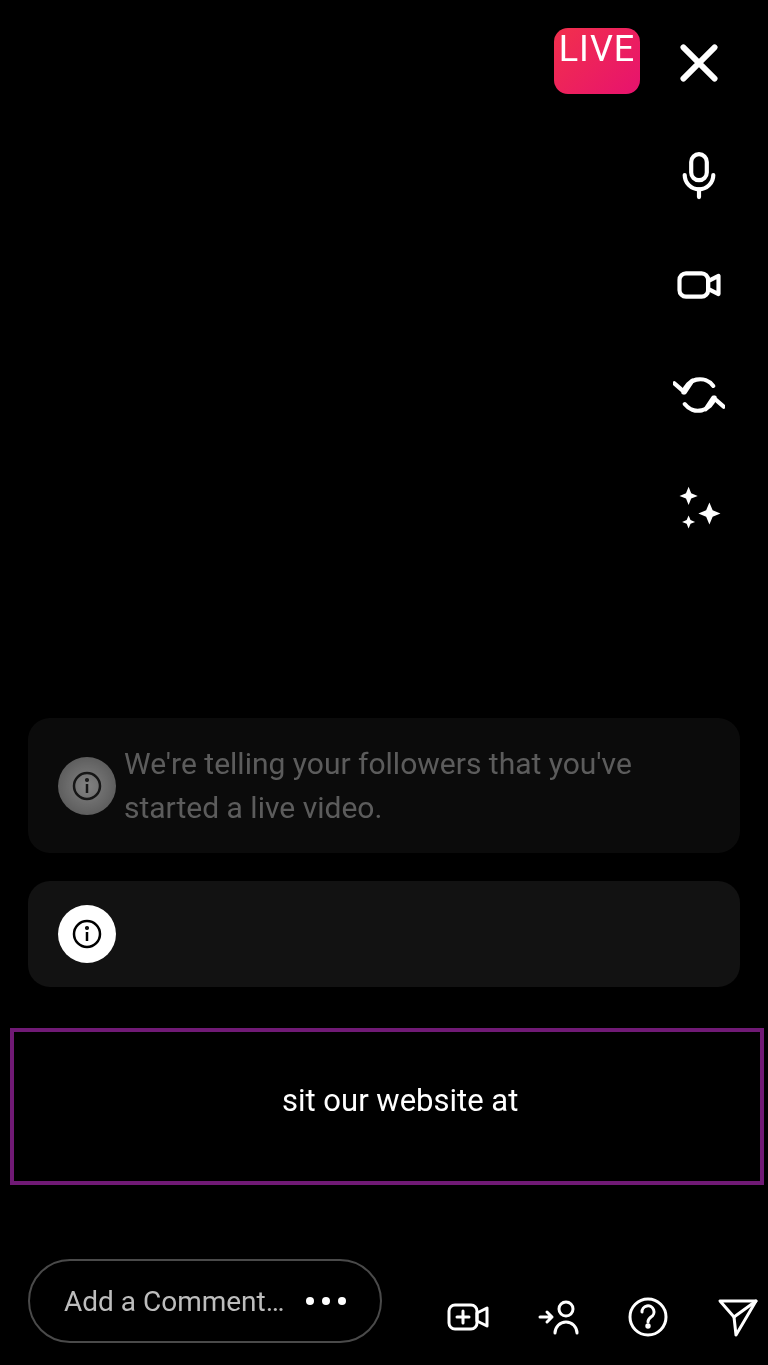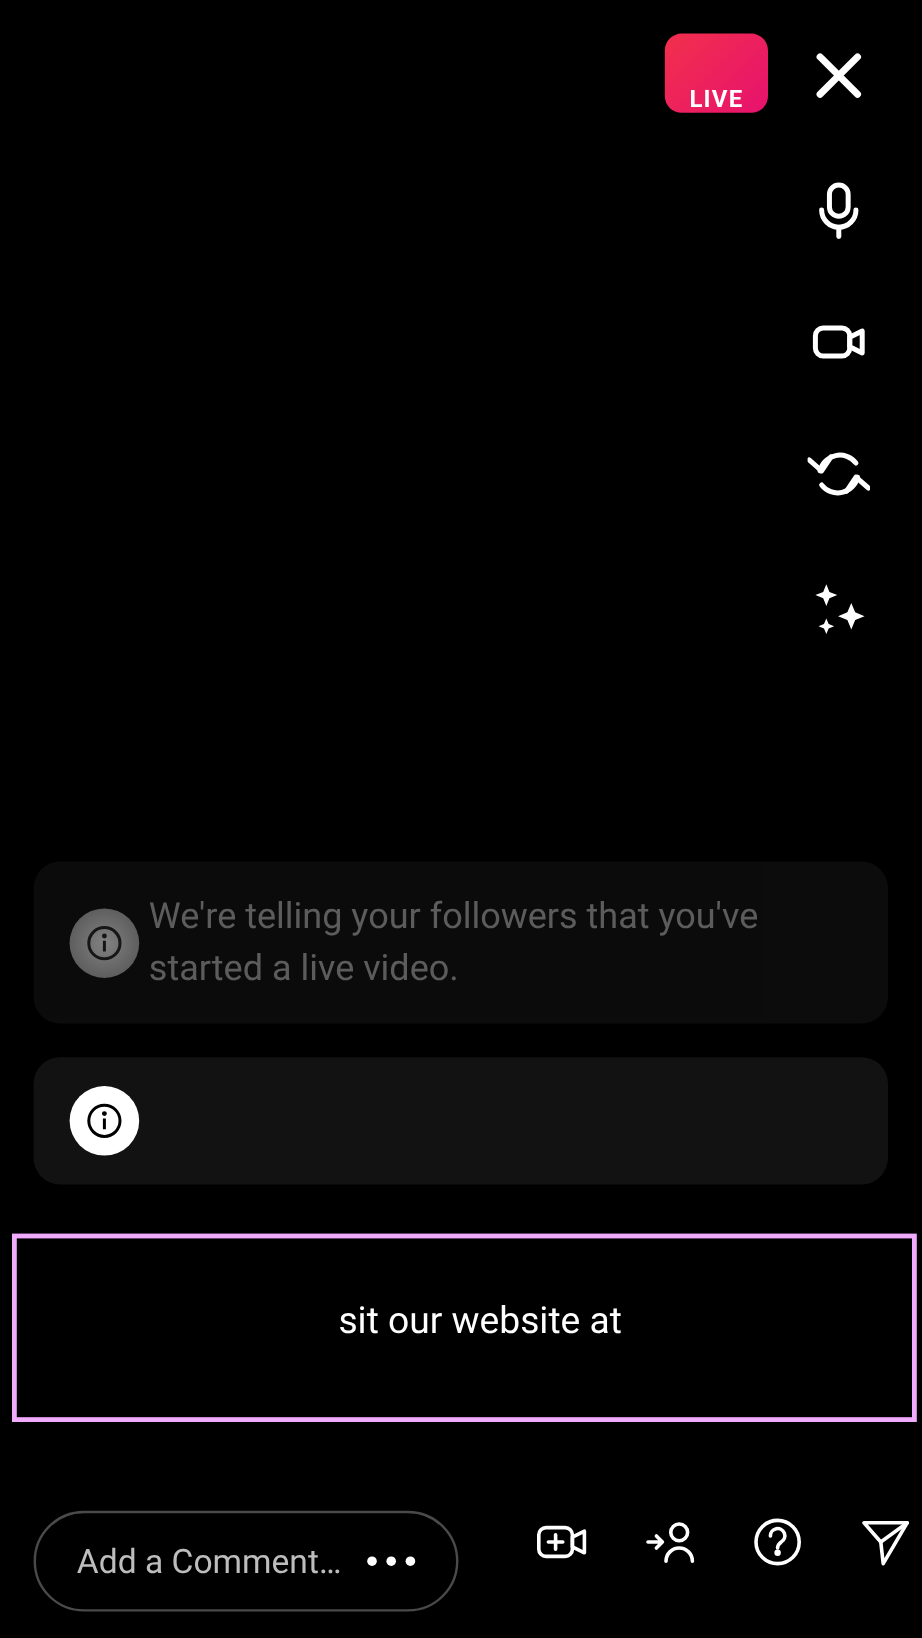--- a/index.html
+++ b/index.html
@@ -1,47 +1,47 @@
 <!DOCTYPE html>
 <html><head>
 <meta charset="utf-8">
 <style>
   * { box-sizing: border-box; margin: 0; padding: 0; }
   html, body { width: 768px; height: 1365px; background: #000; overflow: hidden; font-family: -apple-system, BlinkMacSystemFont, "Segoe UI", Roboto, Helvetica, Arial, sans-serif; color: #fff; }
   .stage { position: relative; width: 768px; height: 1365px; }
 
   .profile-block { position: absolute; top: 22px; left: 30px; width: 306px; height: 146px; background: #000; }
 
-  .live-badge { position: absolute; top: 28px; right: 128px; width: 86px; height: 66px; border-radius: 14px; background: linear-gradient(135deg, #f2304c 0%, #e7126e 100%); display: flex; align-items: flex-end; justify-content: center; font-weight: 700; font-size: 20px; letter-spacing: 1px; color: #fff; }
+  .live-badge { position: absolute; top: 28px; right: 128px; width: 86px; height: 66px; border-radius: 14px; background: linear-gradient(135deg, #f2304c 0%, #e7126e 100%); display: flex; align-items: flex-start; justify-content: center; font-weight: 400; font-size: 36px; letter-spacing: 1px; color: #fff; }
 
   .right-icons { position: absolute; top: 28px; right: 26px; width: 86px; display: flex; flex-direction: column; align-items: center; }
   .icon-btn { width: 70px; height: 70px; display: flex; align-items: center; justify-content: center; color: #fff; }
   .gap-close { margin-bottom: 42px; }
   .gap-std { margin-bottom: 40px; }
   .icon-btn svg { width: 52px; height: 52px; stroke: #fff; fill: none; stroke-width: 3.2; stroke-linecap: round; stroke-linejoin: round; }
   .close-btn svg { stroke-width: 4.5; }
 
   .notices { position: absolute; left: 28px; right: 28px; top: 718px; }
   .notice { display: flex; align-items: center; gap: 8px; background: rgba(255,255,255,0.07); border-radius: 22px; padding: 24px 30px; margin-bottom: 28px; }
   .notice-faded { opacity: 0.65; }
   .notice-icon { width: 58px; height: 58px; flex: 0 0 58px; border-radius: 50%; display: flex; align-items: center; justify-content: center; }
   .notice-icon.light { background: radial-gradient(circle, #c8c8c8 0%, #7a7a7a 100%); }
   .notice-icon.white { background: #fff; color: #000; }
   .notice-icon svg { width: 34px; height: 34px; }
   .notice-icon.light svg { stroke: #222; fill: none; stroke-width: 2.5; }
   .notice-icon.white svg { stroke: #000; fill: none; stroke-width: 2.5; }
   .notice-text { font-size: 30px; line-height: 1.45; color: #e6e6e6; }
   .notice-faded .notice-text { color: #8e8e8e; }
 
-  .highlight-box { position: absolute; left: 10px; right: 4px; top: 1028px; height: 157px; border: 4px solid #f0abfc; background: transparent; }
+  .highlight-box { position: absolute; left: 10px; right: 4px; top: 1028px; height: 157px; border: 4px solid #701a75; background: transparent; }
   .highlight-inner { position: relative; width: 100%; height: 100%; }
   .black-swatch { position: absolute; left: 14px; top: 22px; width: 248px; height: 100px; background: #000; }
   .highlight-text { position: absolute; left: 268px; top: 50px; font-size: 31px; color: #fff; }
 
-  .bottom-bar { position: absolute; left: 28px; right: 28px; bottom: 22px; height: 84px; display: flex; align-items: flex-start; gap: 30px; }
+  .bottom-bar { position: absolute; left: 28px; right: 28px; bottom: 22px; height: 84px; display: flex; align-items: flex-end; gap: 30px; }
   .comment-pill { flex: 0 0 auto; display: flex; align-items: center; gap: 22px; height: 84px; padding: 0 34px; border: 2px solid #4a4a4a; border-radius: 42px; }
   .comment-placeholder { font-size: 28px; color: #bdbdbd; white-space: nowrap; }
   .dots { display: flex; gap: 8px; }
   .dots span { width: 8px; height: 8px; background: #fff; border-radius: 50%; }
   .bottom-spacer { flex: 1; }
   .bottom-icons { display: flex; align-items: center; gap: 38px; }
   .bicon { width: 52px; height: 52px; display: flex; align-items: center; justify-content: center; }
   .bicon svg { width: 48px; height: 48px; stroke: #fff; fill: none; stroke-width: 3; stroke-linecap: round; stroke-linejoin: round; }
 </style>
 </head>

